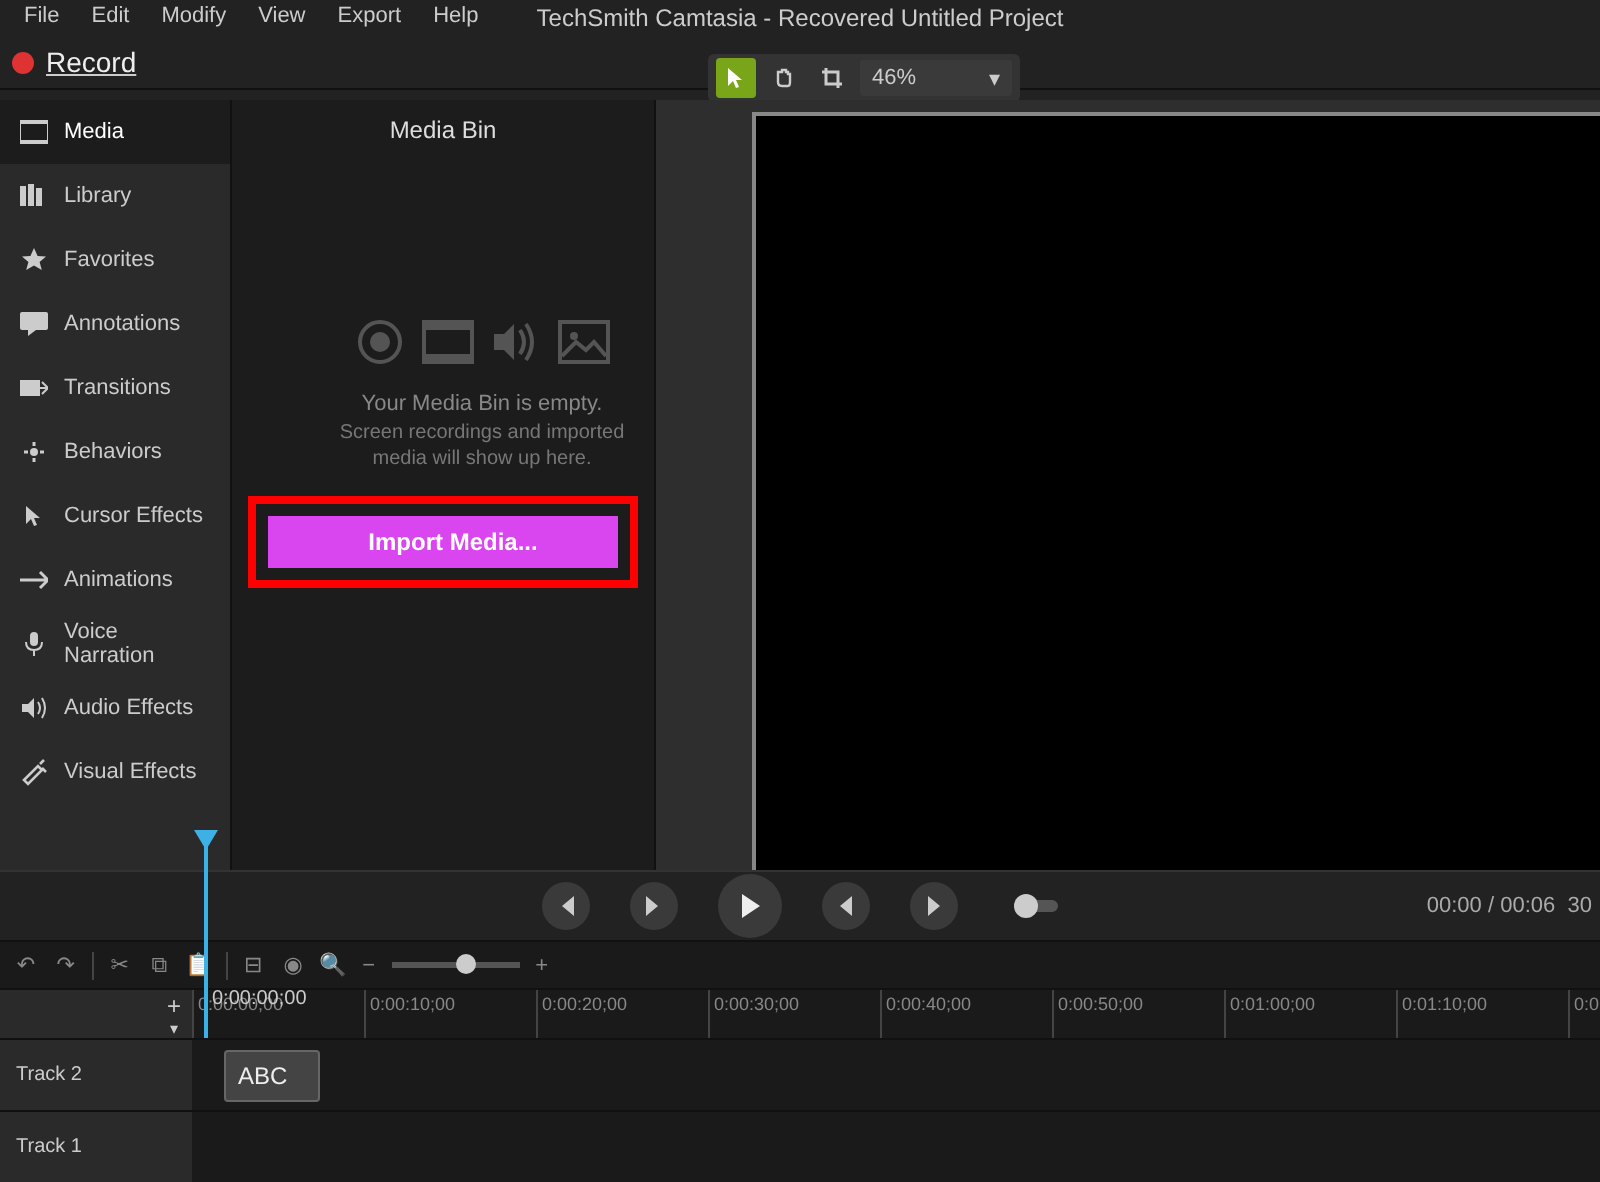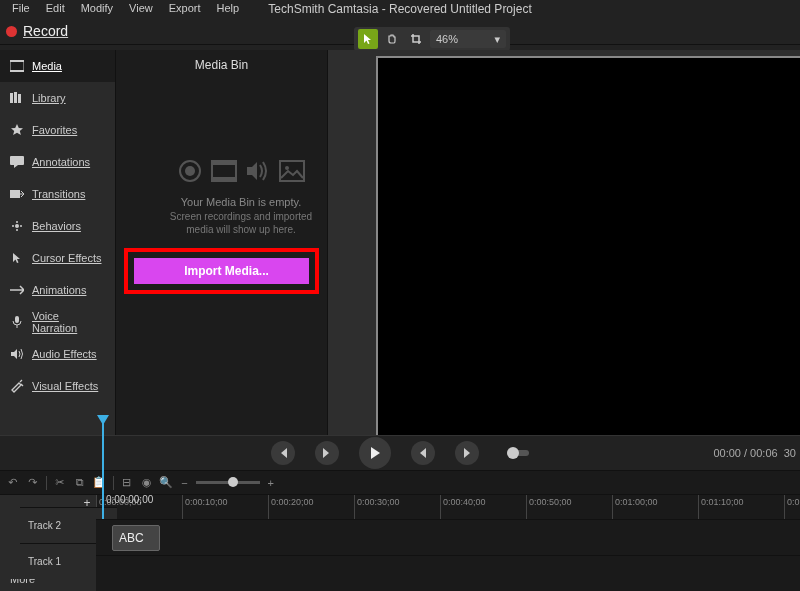--- a/index.html
+++ b/index.html
@@ -13,21 +13,21 @@
 .record-row { height: 27px; background: #222; display: flex; align-items: center; padding: 0 6px; border-bottom: 1px solid #111; text-decoration: underline; }
 .record-btn { display: flex; align-items: center; gap: 6px; font-size: 14px; color: #eee; cursor: pointer; }
 .record-dot { width: 11px; height: 11px; border-radius: 50%; background: #d33; }
 .titlebar { position: absolute; top: 2px; left: 50%; transform: translateX(-50%); font-size: 12px; color: #ccc; white-space: nowrap; }
 .toolbox { position: absolute; top: 27px; left: 50%; transform: translateX(-50%); display: flex; align-items: center; gap: 4px; background: #333; padding: 2px 4px; border-radius: 3px; margin-left: 32px; }
 .tool-btn { width: 20px; height: 20px; display: flex; align-items: center; justify-content: center; border-radius: 2px; }
 .tool-btn.active { background: #78a618; }
 .zoom-select { width: 76px; height: 18px; background: #3a3a3a; color: #ccc; font-size: 11px; display: flex; align-items: center; justify-content: space-between; padding: 0 6px; border-radius: 2px; }
 .main { position: absolute; top: 50px; left: 0; right: 0; bottom: 0; display: flex; }
 .sidebar { width: 116px; background: #2a2a2a; display: flex; flex-direction: column; border-right: 1px solid #111; }
-.side-item { height: 32px; display: flex; align-items: center; gap: 8px; padding: 0 10px; font-size: 11px; color: #ccc; cursor: pointer; text-decoration: underline; }
+.side-item { height: 32px; display: flex; align-items: center; gap: 8px; padding: 0 10px; font-size: 11px; color: #ccc; cursor: pointer; }
 .side-item.active { background: #1c1c1c; color: #fff; }
 .side-item svg { flex-shrink: 0; }
 .more-row { height: 26px; display: flex; align-items: center; justify-content: space-between; padding: 0 10px; font-size: 11px; border-top: 1px solid #111; margin-top: auto; }
 .more-row .plus { font-size: 16px; font-weight: bold; color: #fff; }
 .media-panel { width: 212px; background: #1c1c1c; border-right: 1px solid #111; overflow:hidden; }
 .media-title { text-align: center; padding: 8px 0; font-size: 12px; color: #ddd; }
 .media-empty { margin-top: 78px; text-align: center; padding: 0 14px; margin-left: 39px; }
 .empty-icons { display: flex; justify-content: center; gap: 6px; margin-bottom: 12px; opacity: .45; }
 .empty-icons div { width: 28px; height: 26px; display: flex; align-items: center; justify-content: center; }
 .empty-line1 { font-size: 11px; color: #888; }
@@ -46,21 +46,21 @@
 .tl-icon { width: 14px; height: 14px; display: flex; align-items: center; justify-content: center; color: #888; }
 .tl-sep { width: 1px; height: 14px; background: #444; }
 .tl-zoom { display: flex; align-items: center; gap: 8px; margin-left: auto; margin-right: 520px; color: #888; }
 .tl-slider { width: 64px; height: 3px; background: #555; position: relative; }
 .tl-slider::after { content: ''; position: absolute; left: 50%; top: -4px; width: 10px; height: 10px; background: #ccc; border-radius: 50%; }
 .timeline-ruler { position: absolute; left: 96px; right: 0; bottom: 72px; height: 24px; background: #1a1a1a; display: flex; font-size: 9px; color: #888; overflow: hidden; }
 .timeline-ruler .tick { width: 86px; position: relative; flex-shrink: 0; border-left: 1px solid #444; padding-left: 2px; padding-top: 2px; }
 .playhead { position: absolute; left: 102px; bottom: 72px; width: 2px; height: 96px; background: #3db0e5; z-index: 5; }
 .playhead::before { content: ''; position: absolute; top: -8px; left: -5px; width: 12px; height: 10px; background: #3db0e5; clip-path: polygon(0 0, 100% 0, 50% 100%); }
 .playhead-time { position: absolute; left: 106px; bottom: 86px; font-size: 10px; color: #ccc; z-index: 6; }
-.track-labels { position: absolute; left: 0; bottom: 12px; width: 117px; height: 72px; background: #2a2a2a; padding-left: 20px; }
+.track-labels { position: absolute; left: 0; bottom: 0; width: 117px; height: 72px; background: #2a2a2a; }
 .track-label { height: 36px; display: flex; align-items: center; padding: 0 8px; border-top: 1px solid #111; font-size: 10px; position: relative; }
 .track-toggle { position: absolute; right: 6px; color: #777; display: flex; flex-direction: column; font-size: 8px; line-height: 8px; }
 .track-plus { position: absolute; left: 78px; bottom: 72px; width: 18px; height: 24px; background: #2a2a2a; display: flex; flex-direction: column; align-items: center; justify-content: center; color: #ccc; font-size: 12px; }
 .tracks { position: absolute; left: 96px; right: 0; bottom: 0; height: 72px; background: #1a1a1a; }
 .track { height: 36px; border-top: 1px solid #111; position: relative; }
 .clip { position: absolute; left: 16px; top: 5px; width: 48px; height: 26px; background: #444; border: 1px solid #666; border-radius: 2px; display: flex; align-items: center; padding: 0 6px; font-size: 12px; color: #eee; overflow: hidden; }
 </style>
 </head>
 <body>
 

